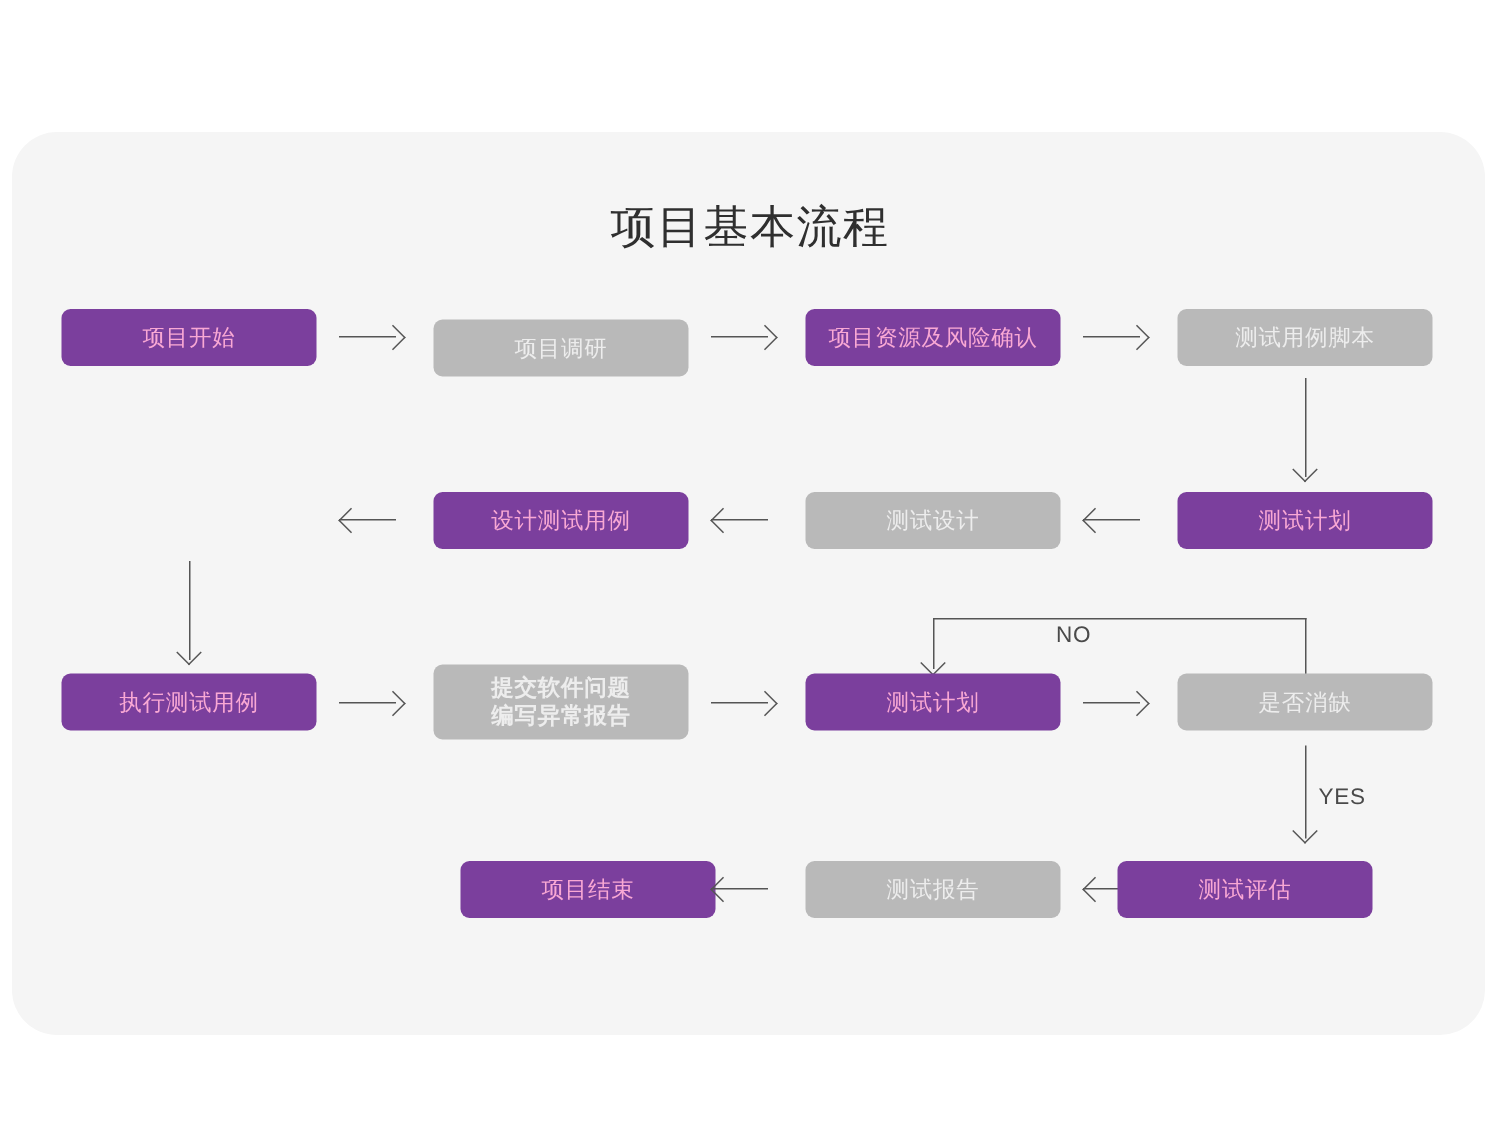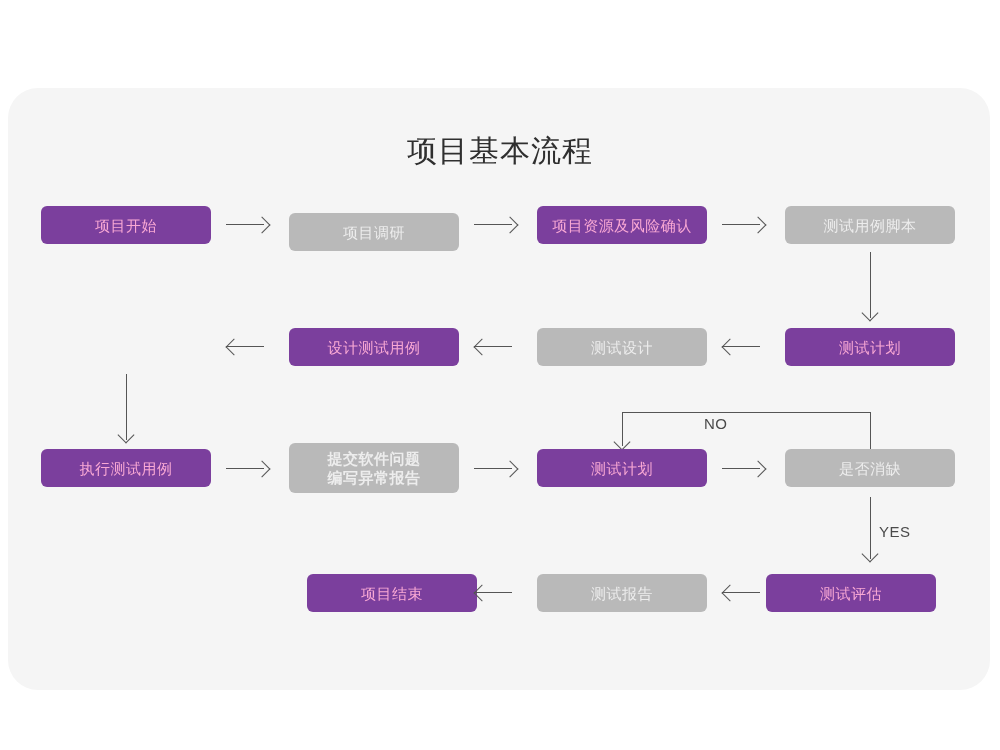--- a/index.html
+++ b/index.html
@@ -142,15 +142,15 @@
   <div class="node purple" style="left:289px;top:574px;margin-left:18px;">项目结束</div>
 
   <div class="hline" style="left:474px;top:592px;width:38px;"></div>
   <div class="arrowhead ah-left" style="left:476px;top:587px;"></div>
 
   <div class="node gray" style="left:537px;top:574px;">测试报告</div>
 
   <div class="hline" style="left:722px;top:592px;width:38px;"></div>
   <div class="arrowhead ah-left" style="left:724px;top:587px;"></div>
 
-  <div class="node purple" style="left:766px;top:574px;">测试评估</div>
+  <div class="node purple" style="left:745px;top:574px;">测试评估</div>
 
 </div>
 
 </body></html>

